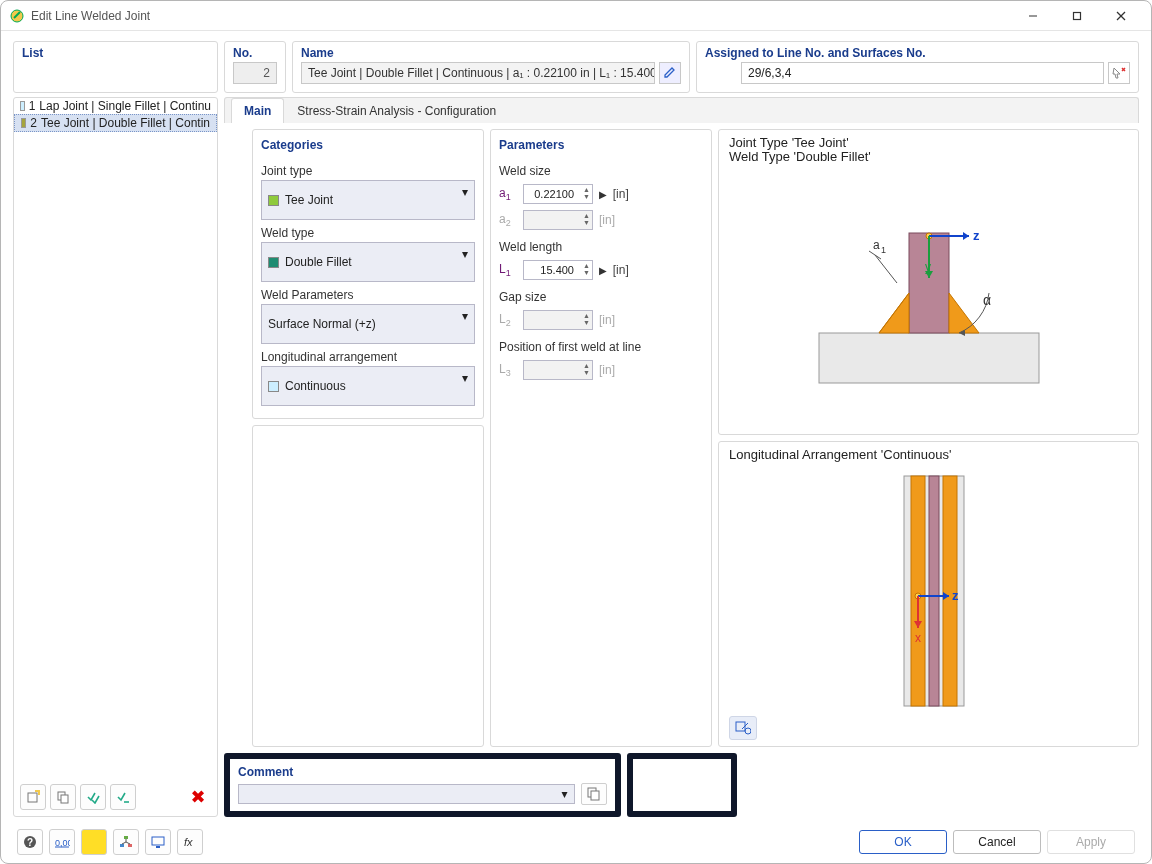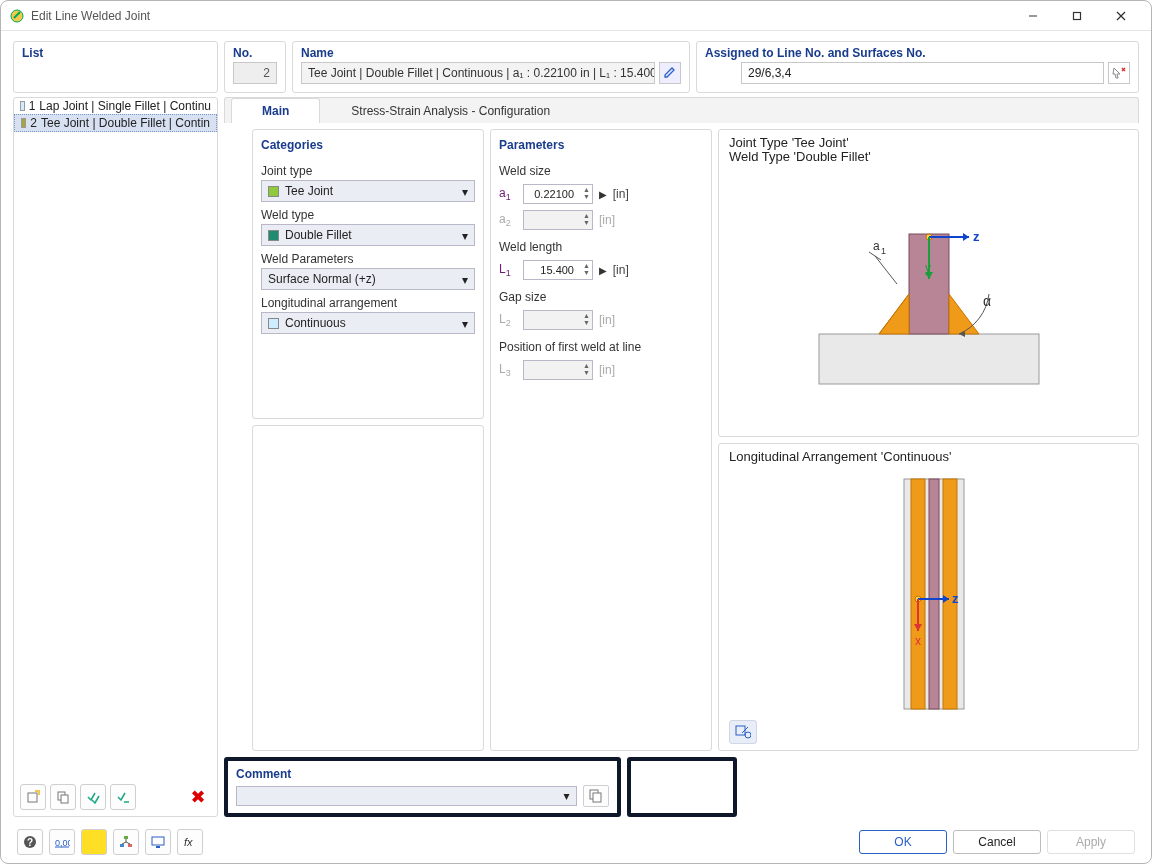--- a/index.html
+++ b/index.html
@@ -19,43 +19,43 @@
   .list-panel { display:flex; flex-direction:column; }
   .list-body { flex:1; overflow:hidden; padding:0; }
   .list-item { display:flex; align-items:center; gap:4px; padding:1px 6px; white-space:nowrap; overflow:hidden; }
   .list-item .sw { width:10px; height:10px; border:1px solid #999; }
   .list-item.selected { background:#d7e1f2; border:1px dotted #7a95c7; }
   .list-footer { padding:6px; display:flex; gap:4px; align-items:center; }
   .icon-btn { width:26px; height:26px; border:1px solid #cfcfcf; border-radius:3px; display:flex; align-items:center; justify-content:center; background:#fdfdfd; }
   .icon-btn.red { color:#d00; border:none; background:transparent; font-size:18px; }
   .right-complex { display:flex; flex-direction:column; gap:6px; overflow:hidden; }
   .tabs-row { display:flex; gap:0; border:1px solid #d9d9d9; border-radius:3px 3px 0 0; background:#f3f3f3; border-bottom:none; height:26px; align-items:flex-end; padding-left:6px; }
-  .tab { padding:5px 30px; border:1px solid transparent; border-bottom:none; color:#333; }
+  .tab { padding:5px 12px; border:1px solid transparent; border-bottom:none; color:#333; }
   .tab.active { background:#fff; border-color:#d9d9d9; border-radius:3px 3px 0 0; color:#1a3c8c; font-weight:600; }
   .mid-grid { flex:1; display:grid; grid-template-columns: 232px 222px 1fr; gap:6px; overflow:hidden;padding-left:28px; }
   .categories-panel, .parameters-panel { border:1px solid #d9d9d9; border-radius:3px; padding:8px; display:flex; flex-direction:column; gap:6px; }
   .section-title { color:#1a3c8c; font-weight:600; margin-bottom:2px; }
   .field-label { color:#333; margin-top:4px; }
-  .select-box { height:22px; border:1px solid #b8b8c8; background:#ebedf5; display:flex; align-items:center; padding:0 6px; position:relative; }
+  .select-box { height:40px; border:1px solid #b8b8c8; background:#ebedf5; display:flex; align-items:center; padding:0 6px; position:relative; }
   .select-box .chev { position:absolute; right:6px; top:4px; }
   .sw-small { width:11px; height:11px; display:inline-block; margin-right:6px; border:1px solid #888; }
   .param-row { display:flex; align-items:center; gap:6px; }
   .param-row .k { width:18px; color:#701a75; }
   .param-row .k sub { font-size:9px; }
   .spin { width:70px; height:20px; border:1px solid #b8b8c8; background:#fff; text-align:right; padding:0 18px 0 4px; position:relative; font-size:11px; line-height:18px;}
   .spin.disabled { background:#f2f2f2; color:#aaa; }
   .spin .arrows { position:absolute; right:2px; top:1px; display:flex; flex-direction:column; font-size:7px; color:#666; line-height:7px;}
   .unit { color:#444; }
   .play { color:#333; font-size:10px;}
   .preview-col { display:flex; flex-direction:column; gap:6px; overflow:hidden; }
   .preview-box { flex:1; border:1px solid #d9d9d9; border-radius:3px; padding:6px 10px; display:flex; flex-direction:column; }
   .preview-caption { color:#222; font-size:13px; line-height:14px; margin-bottom:4px; }
   .svg-wrap { flex:1; display:flex; align-items:center; justify-content:center; }
   .bottom-comment-row { display:grid; grid-template-columns: 1fr 110px 1fr; gap:6px; }
-  .comment-panel { border:4px solid #0f172a; border-radius:3px; padding:6px 8px; }
+  .comment-panel { border:6px solid #0f172a; border-radius:3px; padding:6px 8px; }
   .comment-input { height:20px; border:1px solid #b8b8c8; background:#ebedf5; position:relative; }
   .comment-input .chev { position:absolute; right:6px; top:2px; }
   .lower-left-extra { border:1px solid #d9d9d9; border-radius:3px; height:100%; }
   .footer-row { display:flex; align-items:center; gap:6px; padding:6px 4px 0 4px; }
   .footer-row .gap { flex:1; }
   .dlg-btn { min-width:88px; height:24px; border:1px solid #bdbdbd; border-radius:3px; background:#fff; display:flex; align-items:center; justify-content:center; }
   .dlg-btn.primary { border-color:#2a5fc7; color:#2a5fc7; }
   .dlg-btn.disabled { color:#aaa; border-color:#e0e0e0; }
   .tool-sq { width:26px; height:26px; border:1px solid #cfcfcf; border-radius:3px; background:#fdfdfd; display:flex; align-items:center; justify-content:center; }
   .yellow-sq { background:#ffde26; }

